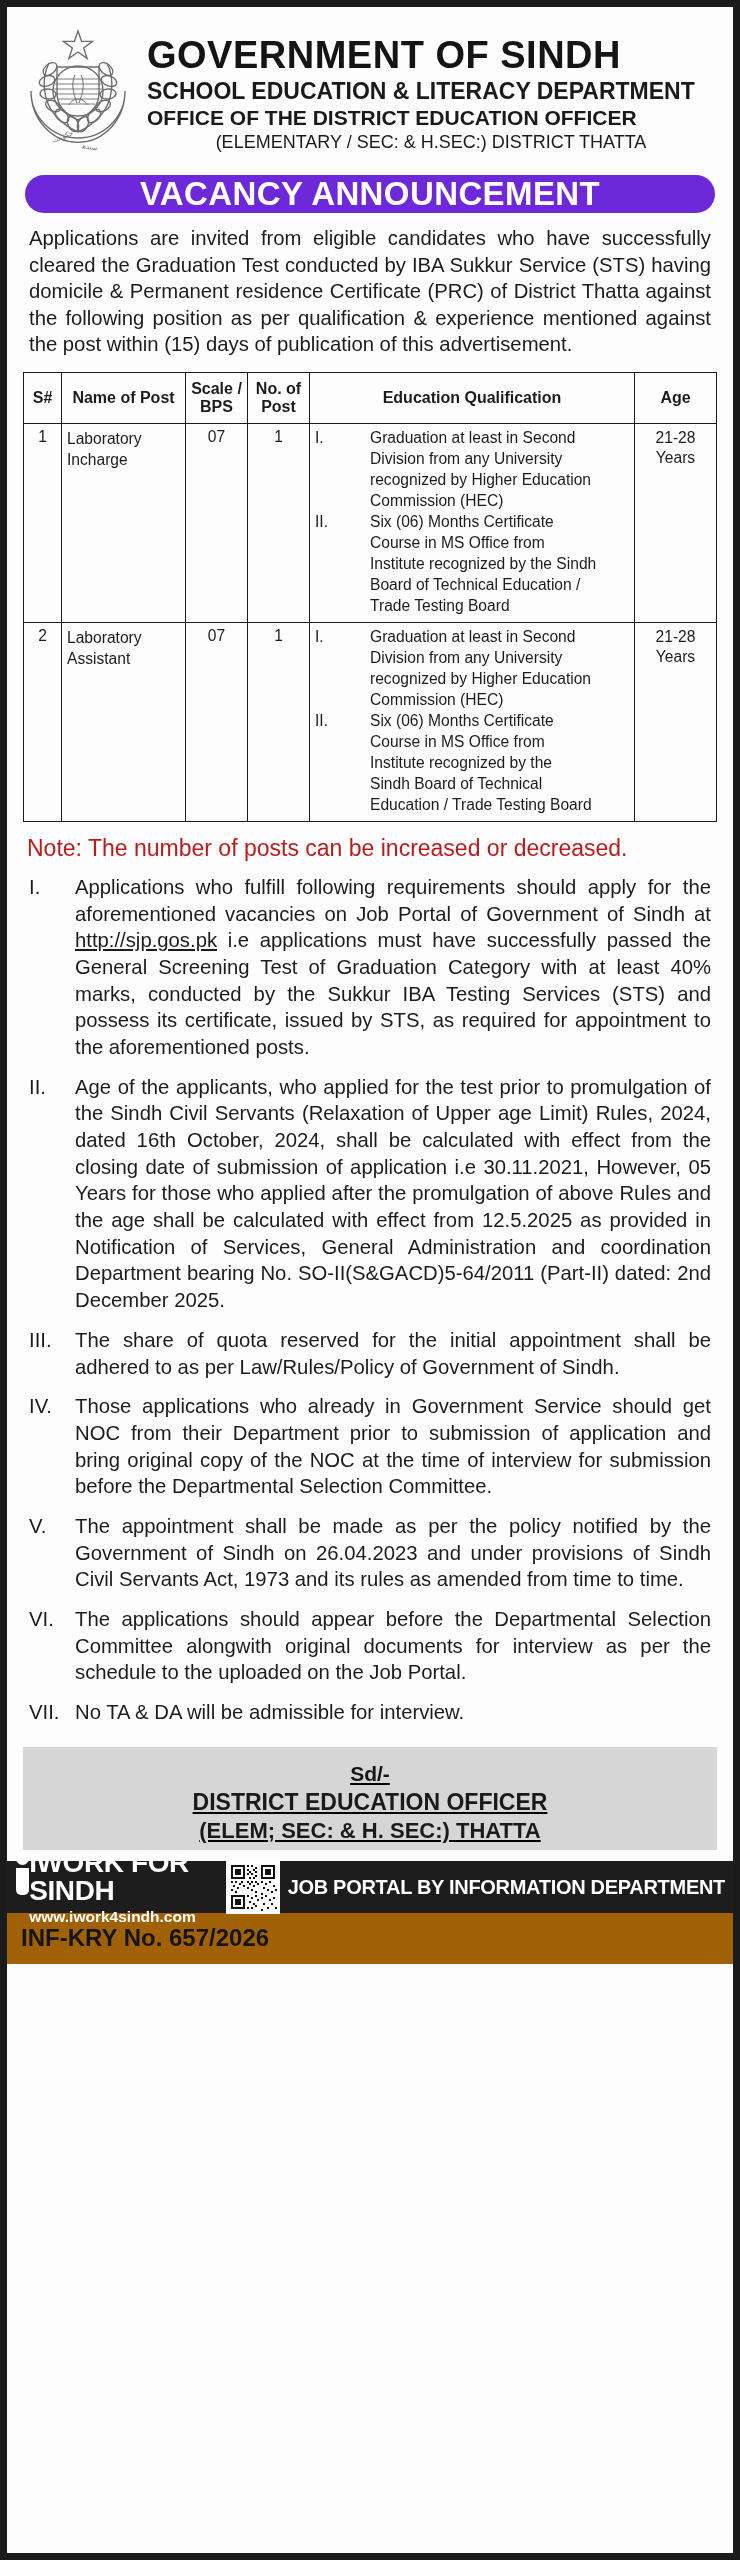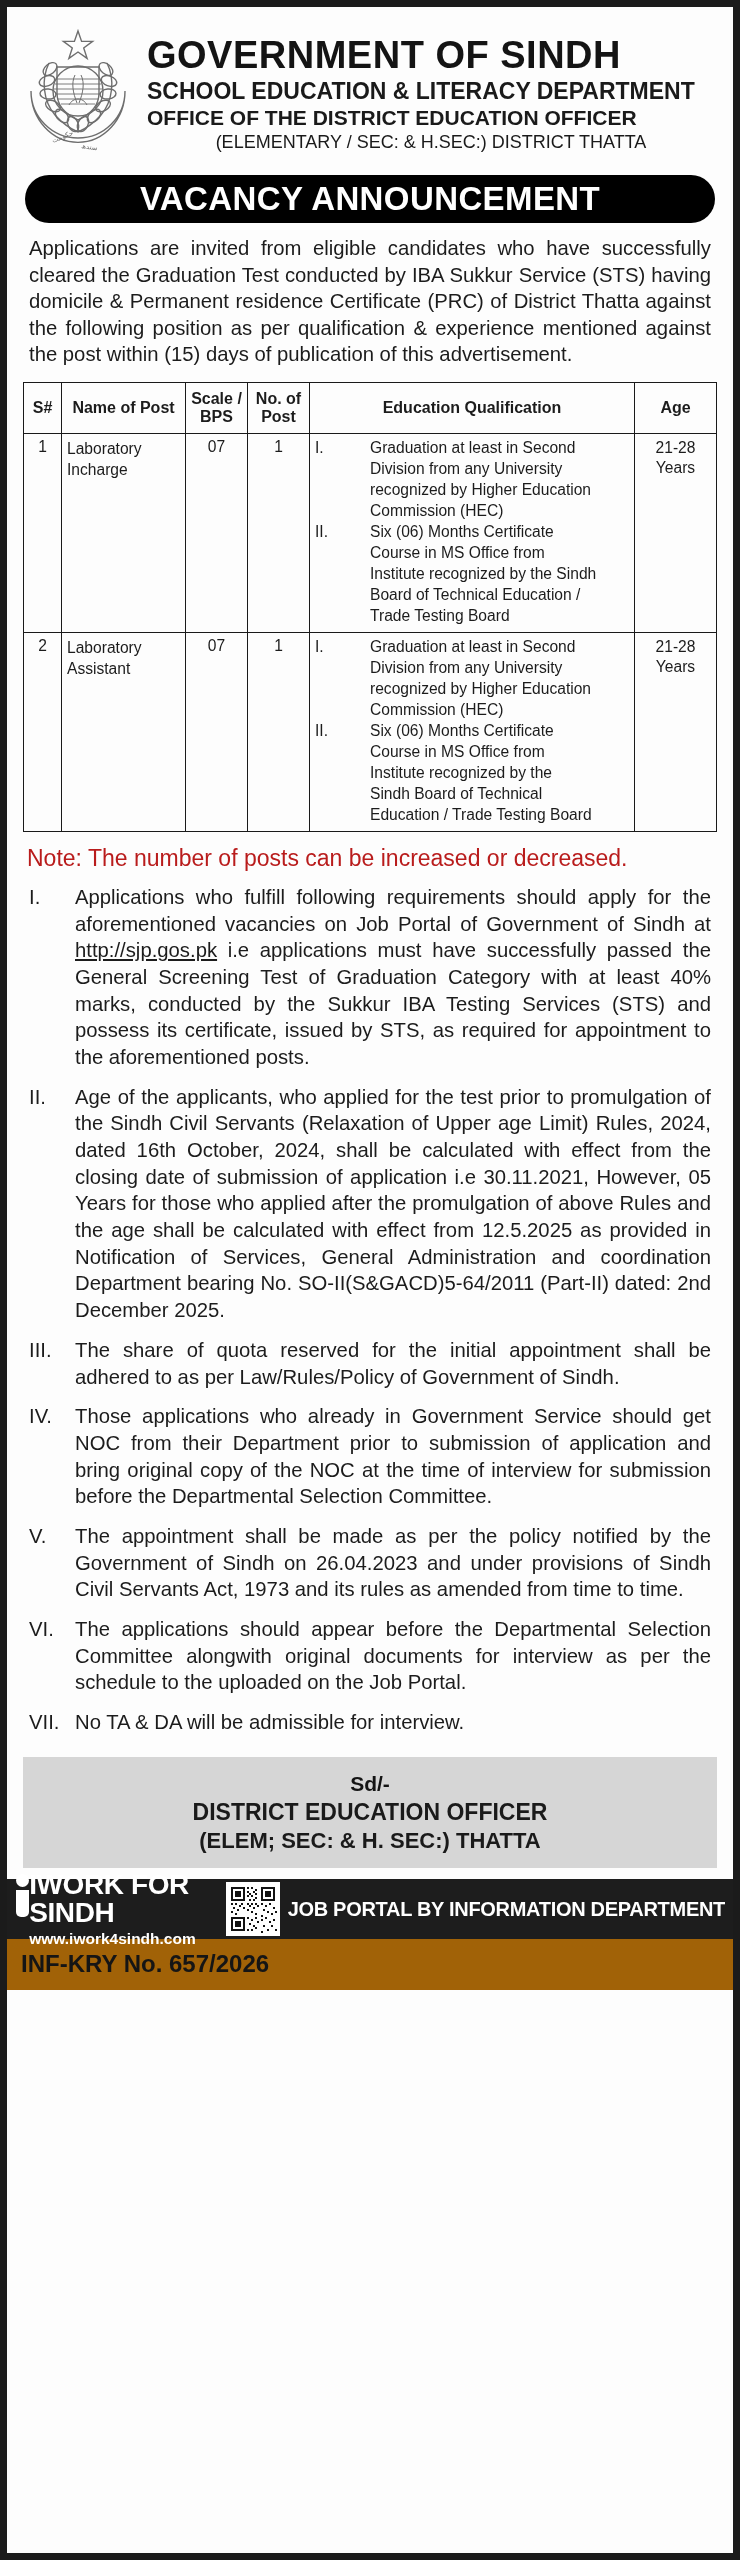--- a/index.html
+++ b/index.html
@@ -69,23 +69,23 @@
     color: #1a1a1a;
     text-align: center;
     padding-right: 6px;
   }
 
   
   .banner-wrap {
     padding: 4px 18px 0 18px;
   }
   .banner {
-    background: #000000;
+    background: #6d28d9;
     border-radius: 34px;
-    height: 48px;
+    height: 38px;
     display: flex;
     align-items: center;
     justify-content: center;
   }
   .banner-text {
     color: #ffffff;
     font-size: 33px;
     font-weight: bold;
     letter-spacing: 0.4px;
     font-family: "Liberation Sans", sans-serif;
@@ -183,21 +183,22 @@
     text-align: justify;
     text-justify: inter-word;
   }
   .u-link { text-decoration: underline; }
 
   
   .sig-wrap { padding: 8px 16px 0 16px; }
   .signature {
     background: #d6d6d6;
     text-align: center;
-    padding: 15px 10px 14px 10px;
+    padding: 15px 10px 6px 10px;
+    text-decoration: underline;
   }
   .sig-sd {
     font-size: 21px;
     font-weight: bold;
     color: #141414;
     margin-bottom: 2px;
   }
   .sig-name {
     font-size: 27px;
     font-weight: bold;
@@ -220,21 +221,21 @@
   }
 
   
   .footer-bar {
     margin-top: 11px;
     background: #1d1d1d;
     display: flex;
     align-items: center;
     padding: 5px 8px 5px 8px;
     gap: 8px;
-    height: 60px;
+    height: 52px;
   }
   .iwork {
     display: flex;
     align-items: flex-start;
     gap: 3px;
   }
   .iwork-i {
     width: 15px;
     position: relative;
     height: 44px;

